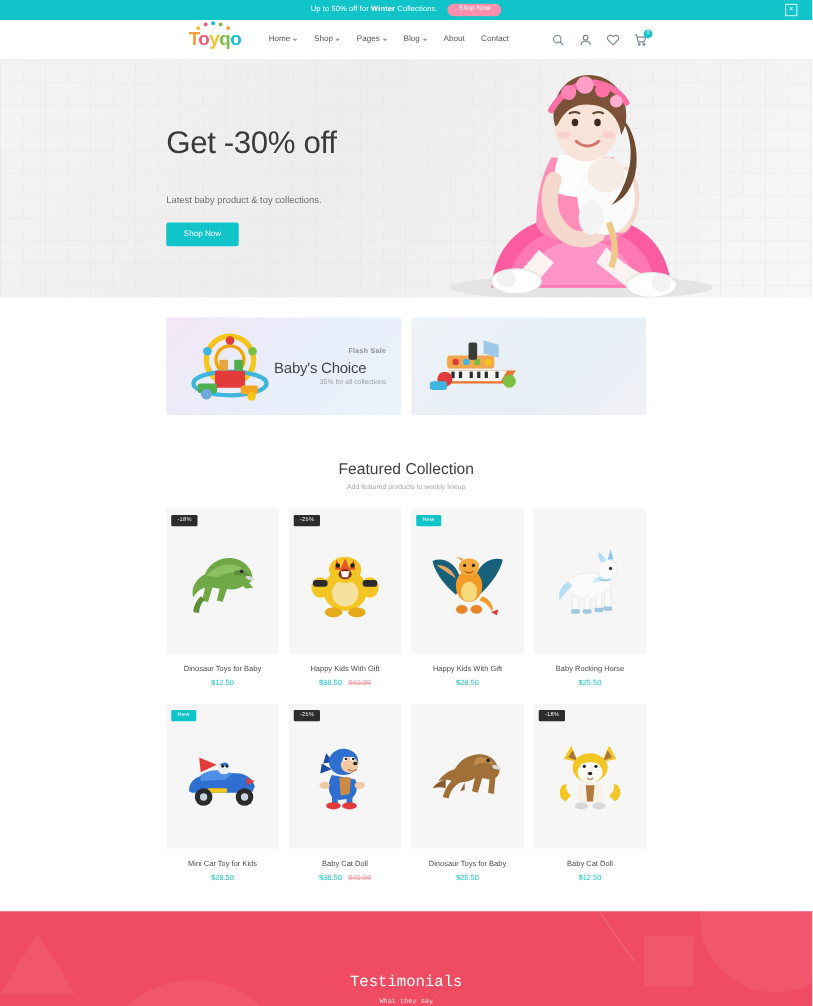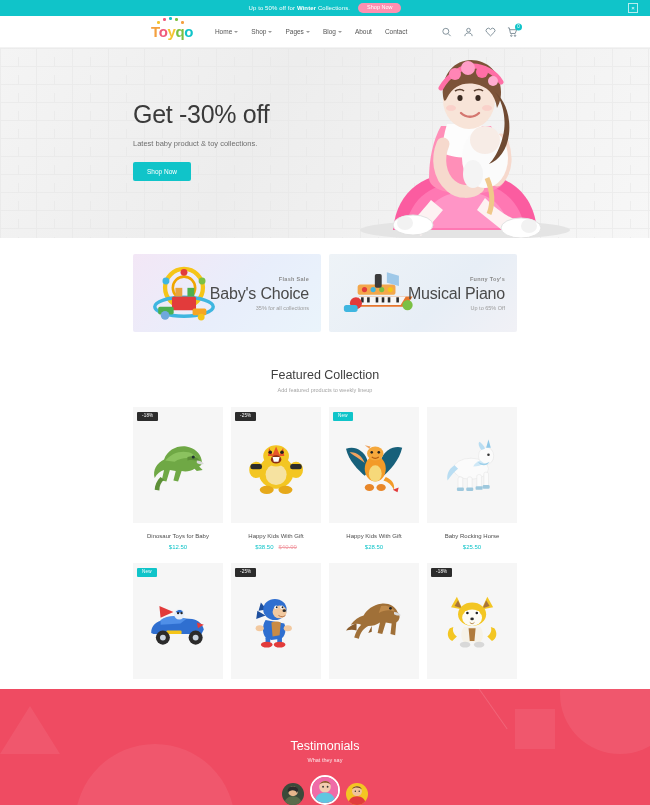--- a/index.html
+++ b/index.html
@@ -121,21 +121,21 @@
     background-size: 36px 18px;
     background-position: 18px 9px;
     opacity: .45;
     -webkit-mask-image: repeating-linear-gradient(transparent 0 9px, #000 9px 18px);
             mask-image: repeating-linear-gradient(transparent 0 9px, #000 9px 18px);
   }
   .hero-copy {
     position: absolute; left: 133px; top: 52px; z-index: 4;
   }
   .hero-title { font-size: 25px; color: #3a3a3a; font-weight: normal; letter-spacing: -.3px; }
-  .hero-sub { font-size: 7.5px; color: #6f6f6f; margin-top: 10px; }
+  .hero-sub { font-size: 7.5px; color: #6f6f6f; margin-top: 26px; }
   .hero-btn {
     margin-top: 14px;
     background: #10c4c9; color: #fff; border: none;
     font-size: 6.5px; padding: 6px 14px; border-radius: 2px;
     cursor: pointer;
   }
   
   .girl { position: absolute; right: 55px; bottom: 0; width: 260px; height: 190px; z-index: 3; }
 
   
@@ -146,21 +146,21 @@
   }
   .promo {
     flex: 1; height: 78px; border-radius: 2px;
     position: relative; overflow: hidden;
     display: flex; align-items: center;
   }
   .promo-a { background: linear-gradient(135deg,#f3e7f6 0%, #e8eefb 55%, #eaf4fb 100%); }
   .promo-b { background: linear-gradient(135deg,#eef3f7 0%, #e7eef6 60%, #f1f1f6 100%); }
   .promo-text { position: absolute; right: 12px; text-align: right; }
   .promo-kicker { font-size: 5.5px; color: #8c8c8c; font-weight: bold; letter-spacing: .3px; }
-  .promo-title { font-size: 16px; color: #4a4a4a; margin: 3px 0 2px; letter-spacing: -.2px; }
+  .promo-title { font-size: 12px; color: #4a4a4a; margin: 3px 16px 2px; letter-spacing: -.2px; }
   .promo-note { font-size: 5.5px; color: #9b9b9b; }
   .promo-art { position: absolute; left: 8px; top: 8px; width: 86px; height: 62px; }
 
   
   .sec-head { text-align: center; padding-top: 36px; }
   .sec-title { font-size: 12.5px; color: #3f3f3f; font-weight: normal; }
   .sec-sub { font-size: 5.5px; color: #a5a5a5; margin-top: 5px; }
 
   
   .grid {
@@ -188,23 +188,24 @@
   .badge.new  { background: #10c4c9; }
   .pinfo { text-align: center; padding: 10px 0 13px; }
   .pname { font-size: 6px; color: #4d4d4d; }
   .pprices { margin-top: 5px; font-size: 6px; display: flex; justify-content: center; gap: 5px; }
   .price { color: #10c4c9; }
   .old { color: #f2a0a8; text-decoration: line-through; }
 
   
   .testi {
     position: absolute; left: 0; right: 0; bottom: 0;
-    height: 116px;
+    height: 76px;
     background: #ef4b62;
     overflow: hidden;
+    font-family: Liberation Mono, monospace;
   }
   .t-shape { position: absolute; background: rgba(255,255,255,.07); }
   .t-c1 { width: 160px; height: 160px; border-radius: 50%; left: 75px; top: 55px; }
   .t-c2 { width: 120px; height: 120px; border-radius: 50%; right: -30px; top: -55px; }
   .t-sq { width: 40px; height: 40px; right: 95px; top: 20px; }
   .t-tri {
     width: 0; height: 0; right: 35px; bottom: 5px;
     border-left: 30px solid transparent;
     border-right: 30px solid transparent;
     border-bottom: 48px solid rgba(255,255,255,.07);
@@ -401,25 +402,20 @@
       <circle cx="32" cy="32" r="3" fill="#e23b3b"></circle>
       <circle cx="42" cy="32" r="3" fill="#3fb6e0"></circle>
       <circle cx="52" cy="32" r="3" fill="#7bc043"></circle>
       <circle cx="62" cy="32" r="3" fill="#f5c518"></circle>
       <path d="M58 12l14 4v12l-14-4z" fill="#9ec8e8"></path>
       <rect x="44" y="14" width="8" height="16" rx="2" fill="#3b3b3b"></rect>
       <circle cx="22" cy="48" r="7" fill="#e23b3b"></circle>
       <circle cx="82" cy="50" r="6" fill="#7bc043"></circle>
       <rect x="8" y="50" width="16" height="8" rx="3" fill="#3fb6e0"></rect>
     </svg>
-    <div class="promo-text">
-      <div class="promo-kicker">Funny Toy's</div>
-      <div class="promo-title">Musical Piano</div>
-      <div class="promo-note">Up to 65% Off</div>
-    </div>
   </div>
 </div>
 
 <div class="sec-head">
   <div class="sec-title">Featured Collection</div>
   <div class="sec-sub">Add featured products to weekly lineup</div>
 </div>
 
 <div class="grid">
 

